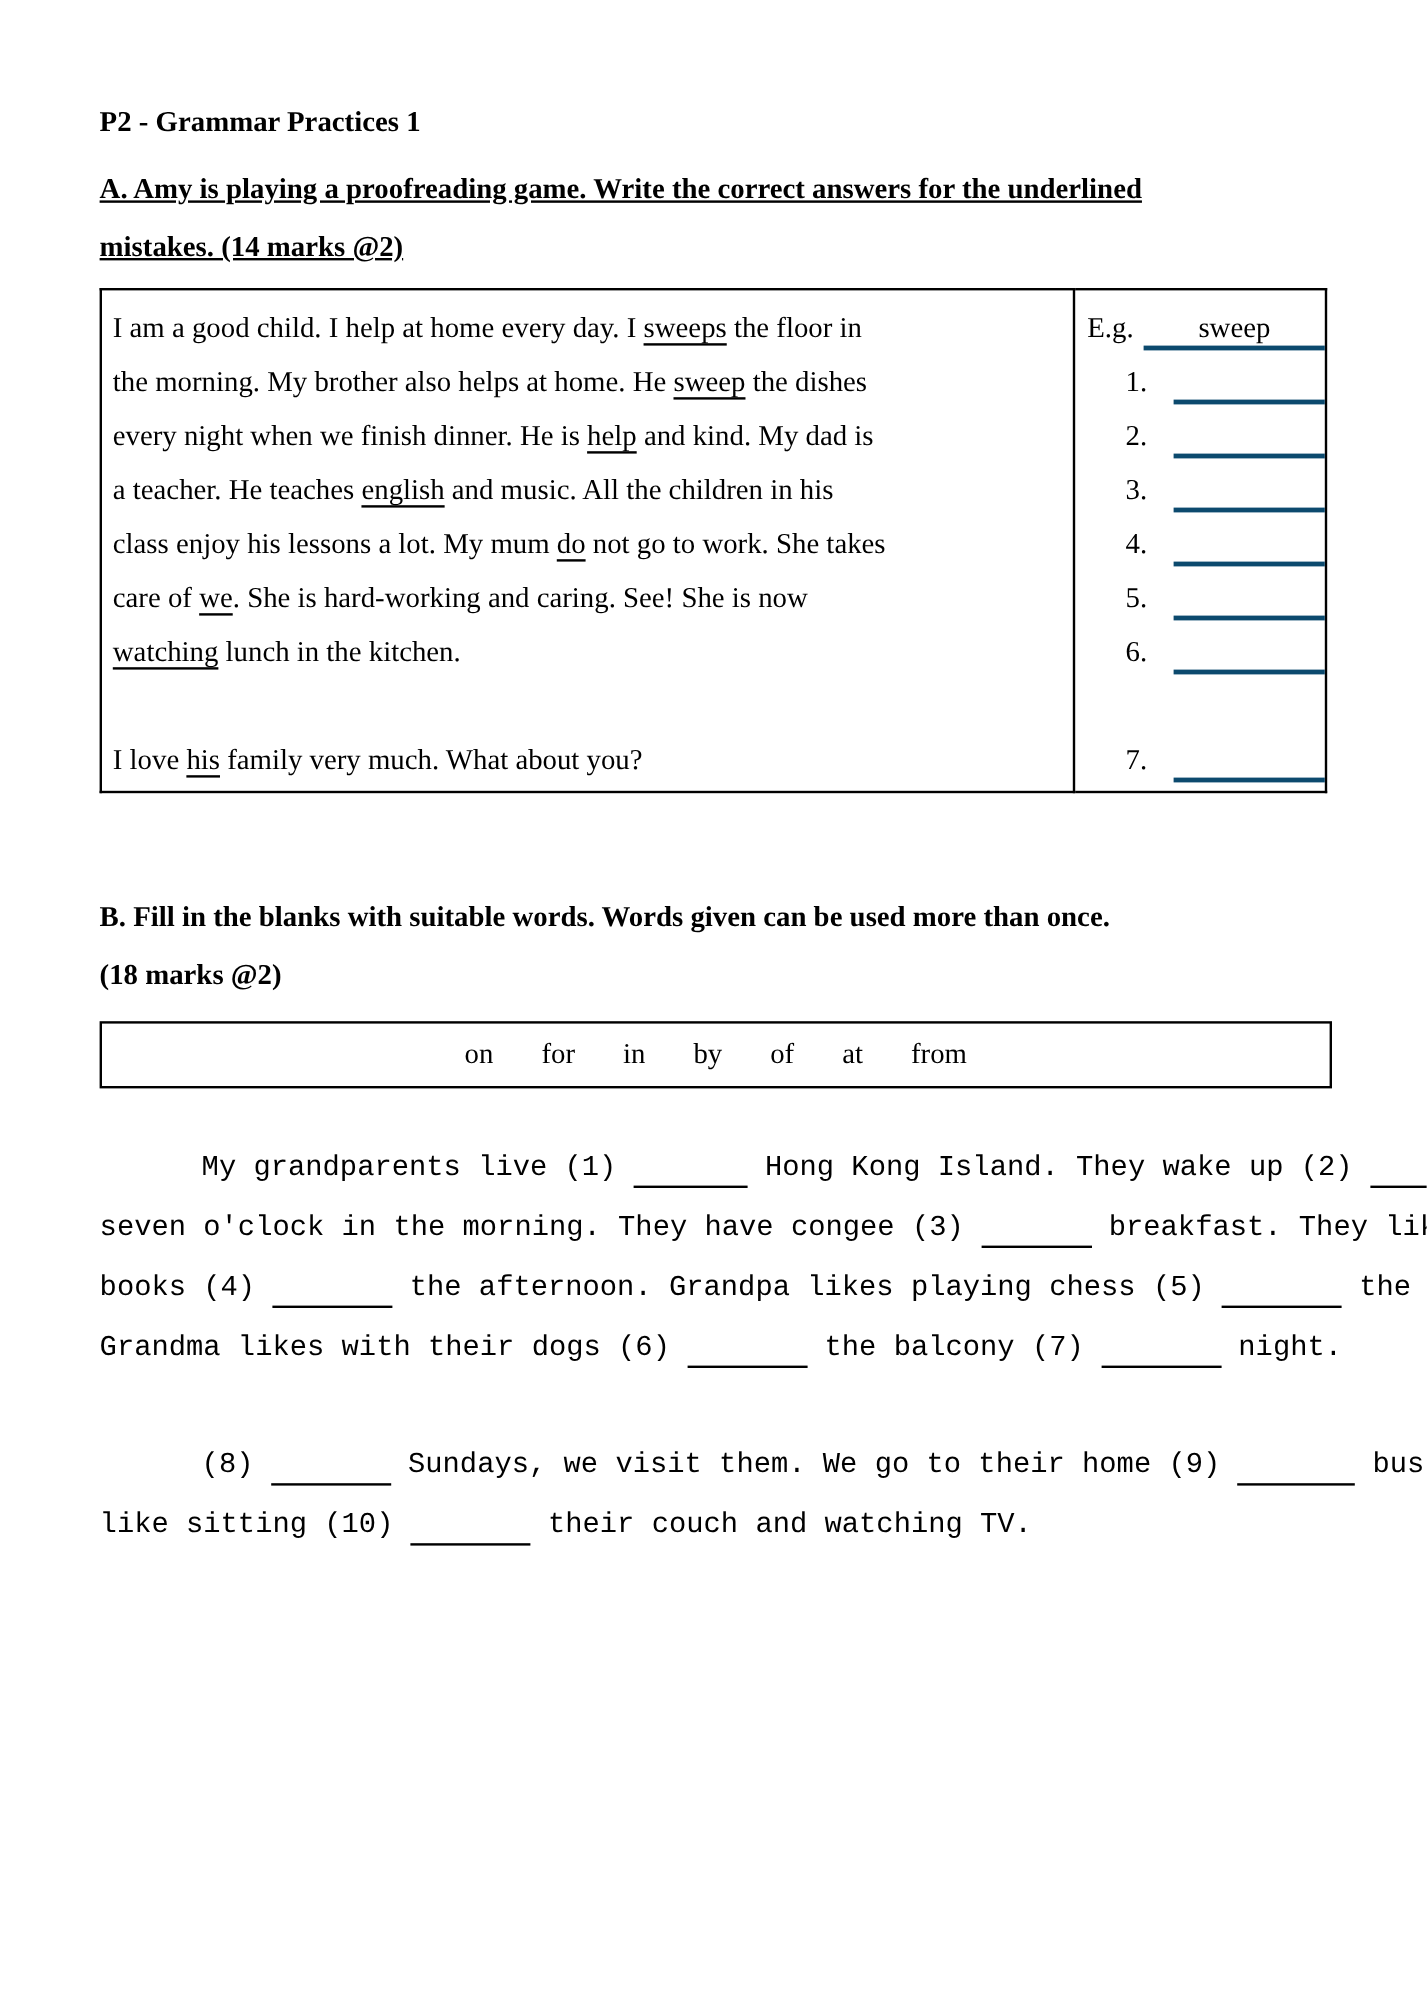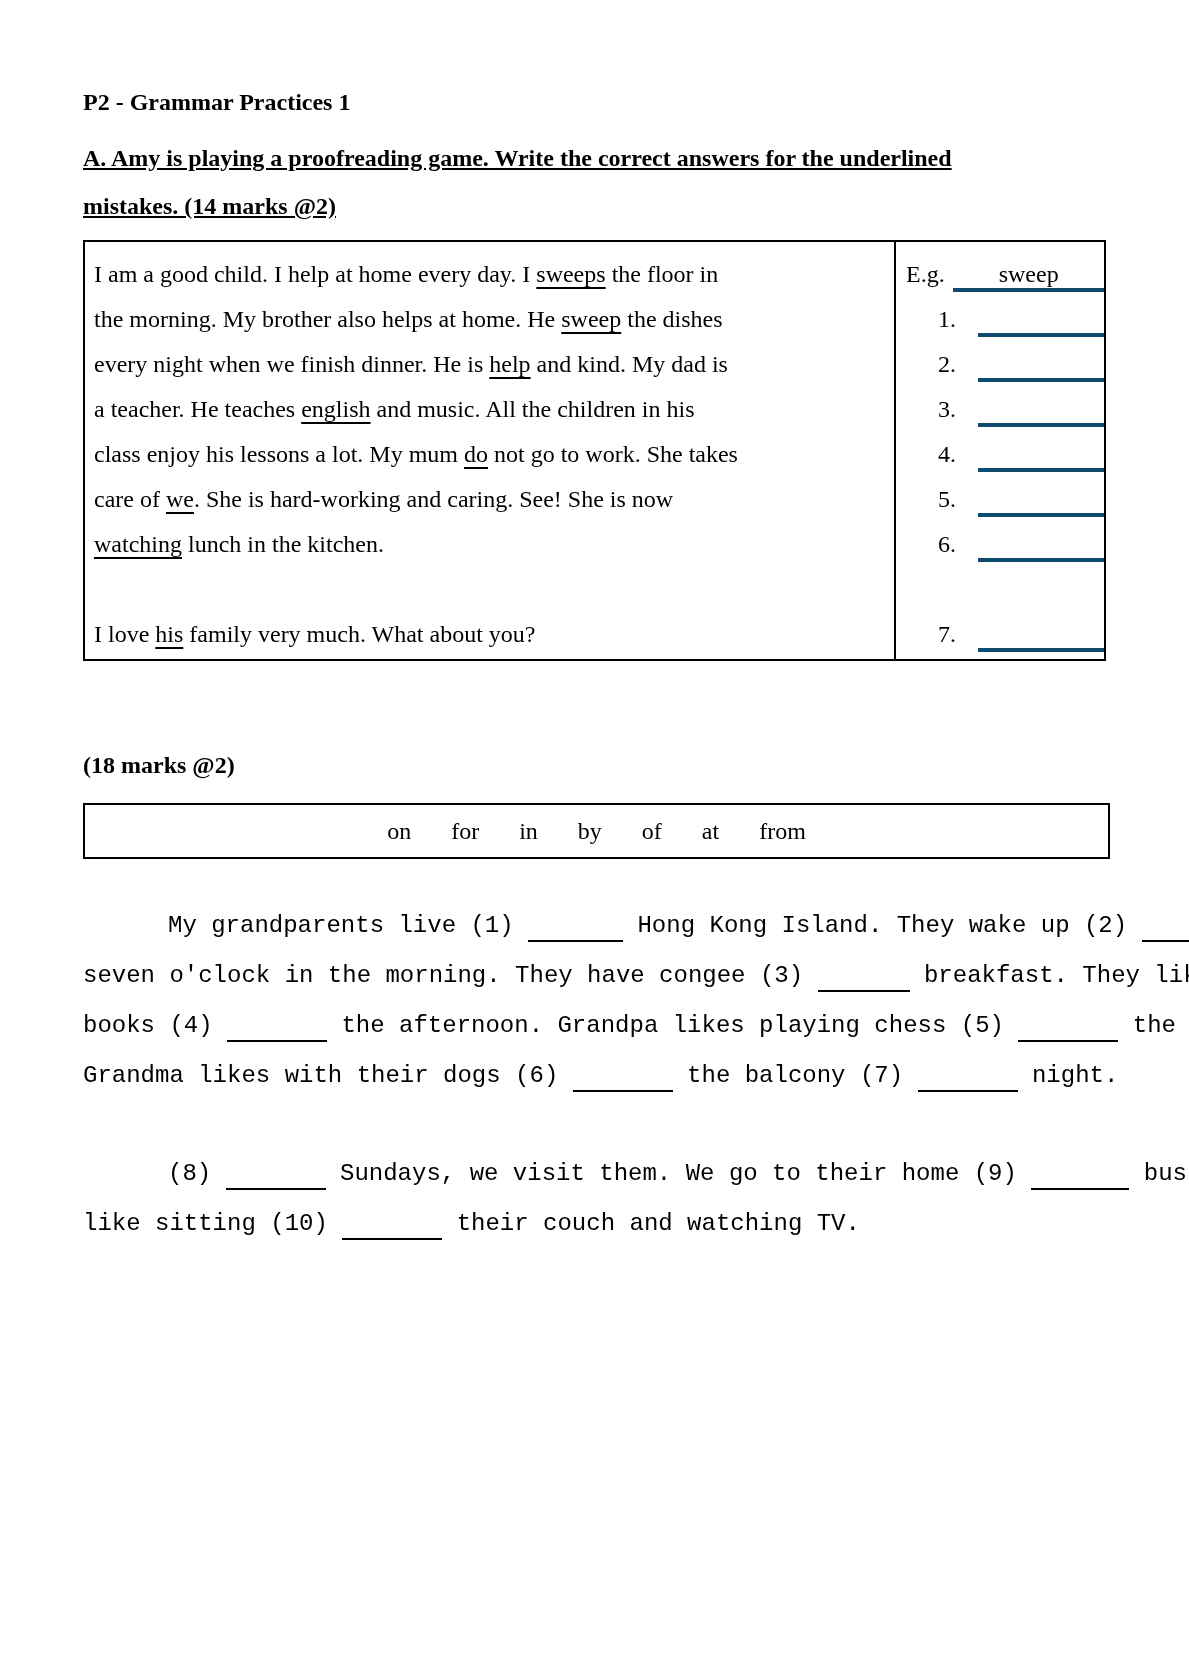--- a/index.html
+++ b/index.html
@@ -139,20 +139,21 @@
         <div class="ans-row"></div>
         <div class="ans-row">
           <span class="ans-num">7.</span><span class="ans-blank">&nbsp;</span>
         </div>
       </td>
     </tr>
   </tbody>
     </table>
 
   <div class="heading heading-b">
+    <div class="hline">B. Fill in the blanks with suitable words. Words given can be used more than once.</div>
     <div class="hline">(18 marks @2)</div>
   </div>
 
   <div class="word-box">
     <span class="wb-word">on</span>
     <span class="wb-word">for</span>
     <span class="wb-word">in</span>
     <span class="wb-word">by</span>
     <span class="wb-word">of</span>
     <span class="wb-word">at</span>

